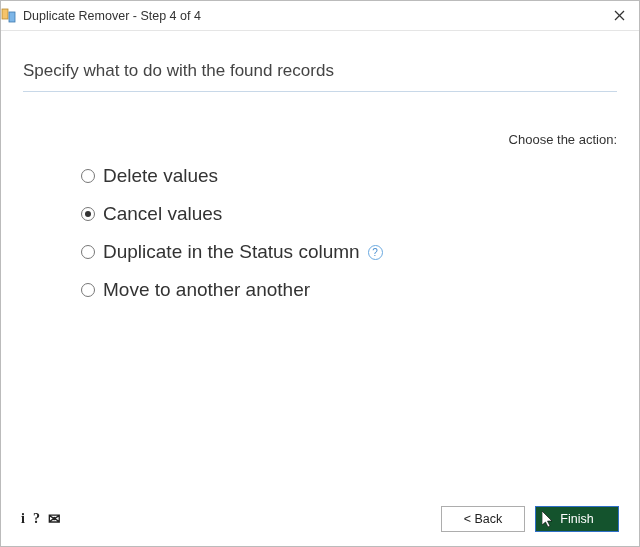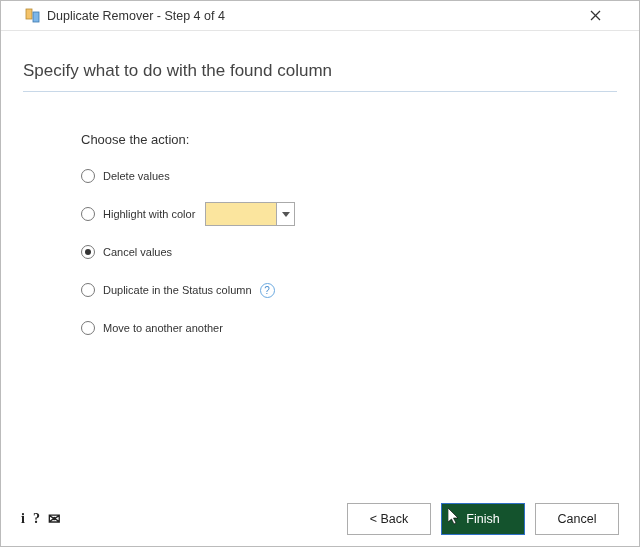--- a/index.html
+++ b/index.html
@@ -14,21 +14,21 @@
       background: #fff;
       width: 640px;
       height: 547px;
       overflow: hidden;
       border: 1px solid #bbb;
     }
     .titlebar {
       height: 30px;
       display: flex;
       align-items: center;
-      padding: 0 24px;
+      padding: 0 0;
       border-bottom: 1px solid #e5e5e5;
     }
     .titlebar .app-icon {
       width: 16px;
       height: 16px;
       margin-right: 6px;
       display: inline-flex;
     }
     .titlebar .title {
       flex: 1;
@@ -54,20 +54,21 @@
       font-weight: 400;
       margin-bottom: 10px;
     }
     .hr {
       height: 1px;
       background: #c8d8e8;
       margin-bottom: 40px;
     }
     .section {
       padding-left: 58px;
+      text-align: right;
     }
     .prompt {
       font-size: 13px;
       margin-bottom: 18px;
       color: #333;
     }
     .radio-row {
       display: flex;
       align-items: center;
       margin-bottom: 16px;
@@ -87,21 +88,21 @@
       content: "";
       position: absolute;
       width: 6px;
       height: 6px;
       background: #333;
       border-radius: 50%;
       top: 3px;
       left: 3px;
     }
     .radio-label {
-      font-size: 11px;
+      font-size: 19px;
       cursor: pointer;
     }
     .color-picker {
       display: flex;
       align-items: center;
       margin-left: 10px;
       border: 1px solid #aaa;
       height: 24px;
     }
     .color-swatch {
@@ -159,21 +160,21 @@
       font-family: sans-serif;
       font-size: 15px;
     }
     .footer-right {
       margin-left: auto;
       display: flex;
       gap: 10px;
     }
     .btn {
       min-width: 84px;
-      height: 32px;
+      height: 26px;
       border: 1px solid #adadad;
       background: #fff;
       font-size: 12.5px;
       cursor: pointer;
       padding: 0 10px;
       display: flex;
       align-items: center;
       justify-content: center;
       color: #222;
     }
@@ -204,43 +205,31 @@
   <span class="title">Duplicate Remover - Step 4 of 4</span>
   <div class="close">
     <svg width="11" height="11" viewBox="0 0 11 11">
         <line x1="1" y1="1" x2="10" y2="10" stroke="#333" stroke-width="1.2"></line>
         <line x1="10" y1="1" x2="1" y2="10" stroke="#333" stroke-width="1.2"></line>
       </svg>
   </div>
 </div>
 
 <div class="content">
-  <div class="heading">Specify what to do with the found column</div>
+  <div class="heading">Specify what to do with the found records</div>
   <div class="hr"></div>
 
   <div class="section">
     <div class="prompt">Choose the action:</div>
 
     <div class="radio-row">
       <span class="radio"></span>
       <span class="radio-label">Delete values</span>
     </div>
 
-    <div class="radio-row">
-      <span class="radio"></span>
-      <span class="radio-label">Highlight with color</span>
-      <span class="color-picker">
-        <span class="color-swatch" style="background:#fbe59e"></span>
-        <span class="color-dd">
-          <svg width="8" height="5" viewBox="0 0 8 5">
-              <polygon points="0,0 8,0 4,5" fill="#555"></polygon>
-            </svg>
-        </span>
-      </span>
-    </div>
 
     <div class="radio-row">
       <span class="radio selected"></span>
       <span class="radio-label">Cancel values</span>
     </div>
 
     <div class="radio-row">
       <span class="radio"></span>
       <span class="radio-label">Duplicate in the Status column</span>
       <span class="help-icon">?</span>
@@ -261,15 +250,14 @@
     <span class="ficon mail">✉</span>
   </div>
   <div class="footer-right">
     <button class="btn">&lt; Back</button>
     <button class="btn primary">
       <svg class="cursor" width="14" height="18" viewBox="0 0 14 18">
           <polygon points="0,0 0,14 3.5,11 6,16 8,15 5.5,10 10,10" fill="#fff" stroke="#000" stroke-width="0.6"></polygon>
         </svg>
       <span>Finish</span>
     </button>
-    <button class="btn">Cancel</button>
   </div>
 </div>
 
 </body></html>

